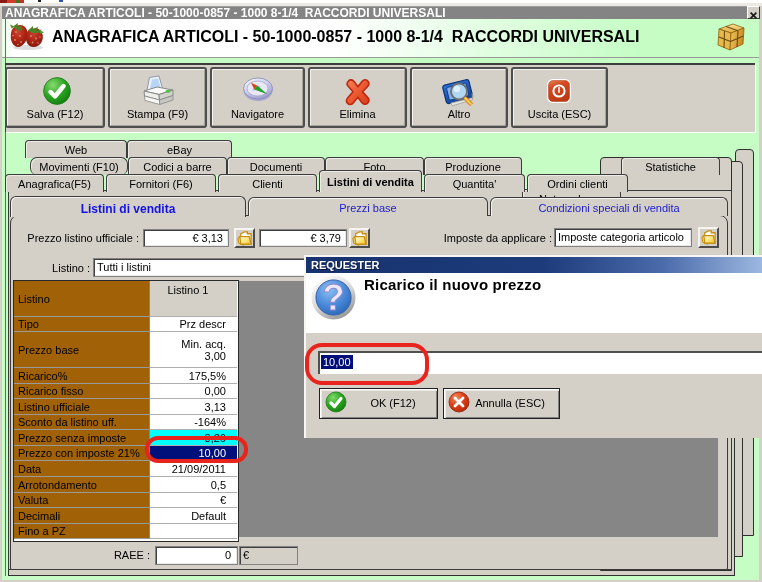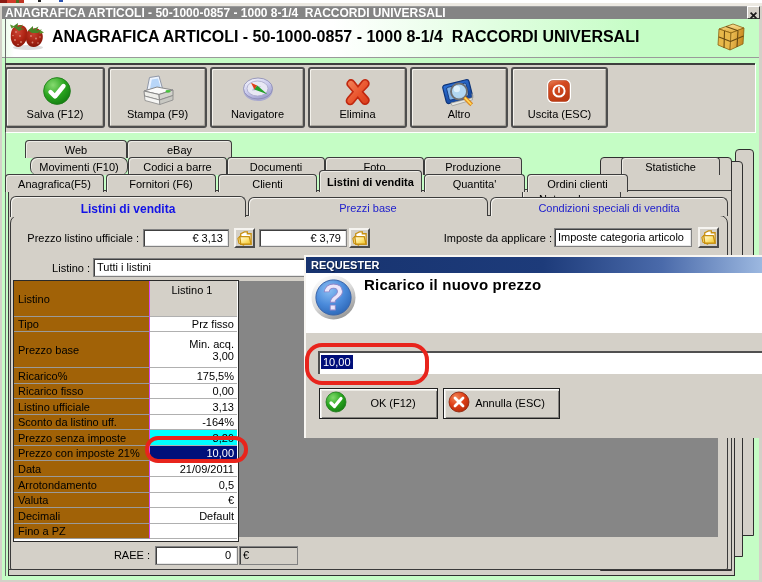--- a/index.html
+++ b/index.html
@@ -19,21 +19,21 @@
 .tbtn{position:absolute;background:#d4d0c8;border:2px solid #4e4e4e;border-radius:3px;
   box-shadow:inset 1px 1px 0 #f4f2ec, inset -1px -1px 0 #a8a49c;}
 .tbtn .lbl{position:absolute;bottom:6px;left:0;width:100%;text-align:center;font-size:11px;color:#000;}
 .fbtn{position:absolute;width:17px;background:#d4d0c8;
   border-top:2px solid #f6f4f0;border-left:2px solid #f6f4f0;
   border-right:2px solid #4c4c4c;border-bottom:2px solid #4c4c4c;}
 .row-l{position:absolute;background:#a16207;border-right:1px solid #d946ef;
   border-bottom:1px solid #9a9a9a;font-size:11px;color:#000;padding-left:4px;
   display:flex;align-items:center;box-sizing:border-box;}
 .row-v{position:absolute;background:#fff;border-bottom:1px solid #b0b0b0;
-  font-size:11px;color:#000;text-align:right;padding-right:3px;
+  font-size:11px;color:#000;text-align:right;padding-right:11px;
   display:flex;align-items:center;justify-content:flex-end;box-sizing:border-box;}
 .dlgbtn{position:absolute;background:#d4d0c8;border:1px solid #202020;
   box-shadow:inset 1px 1px 0 #fff, inset 2px 2px 0 #eceae4, inset -1px -1px 0 #84827e;}
 </style>
 </head>
 <body>
 <div id="root">
 
 <svg width="0" height="0" style="position:absolute;">
   <defs>
@@ -291,21 +291,21 @@
 <div class="abs t11" style="left:40px;top:262px;width:50px;text-align:right;">Listino :</div>
 <div class="abs input" style="left:93px;top:258px;width:220px;height:17px;"></div>
 <div class="abs t11" style="left:97px;top:261px;">Tutti i listini</div>
 
 <div class="abs" style="left:14px;top:281px;width:704px;height:256px;background:#868686;"></div>
 
 <div class="abs" style="left:13px;top:280px;width:224px;height:260px;background:#fff;border:1px solid #2a2a2a;"></div>
 <div class="row-l" style="left:14px;top:281px;width:136px;height:36px;">Listino</div>
 <div class="row-v" style="left:150px;top:281px;width:87px;height:36px;background:#d4d0c8;justify-content:center;align-items:flex-start;padding-top:3px;">Listino&nbsp;1</div>
 <div class="row-l" style="left:14px;top:317px;width:136px;height:15px;">Tipo</div>
-<div class="row-v" style="left:150px;top:317px;width:87px;height:15px;">Prz fisso</div>
+<div class="row-v" style="left:150px;top:317px;width:87px;height:15px;">Prz descr</div>
 <div class="row-l" style="left:14px;top:332px;width:136px;height:36px;">Prezzo base</div>
 <div class="row-v" style="left:150px;top:332px;width:87px;height:36px;">
       <span style="text-align:right;">Min. acq.<br>3,00</span>
     </div>
 <div class="row-l" style="left:14px;top:368px;width:136px;height:16px;">Ricarico%</div>
 <div class="row-v" style="left:150px;top:368px;width:87px;height:16px;">175,5%</div>
 <div class="row-l" style="left:14px;top:384px;width:136px;height:15px;">Ricarico fisso</div>
 <div class="row-v" style="left:150px;top:384px;width:87px;height:15px;">0,00</div>
 <div class="row-l" style="left:14px;top:399px;width:136px;height:16px;">Listino ufficiale</div>
 <div class="row-v" style="left:150px;top:399px;width:87px;height:16px;">3,13</div>

